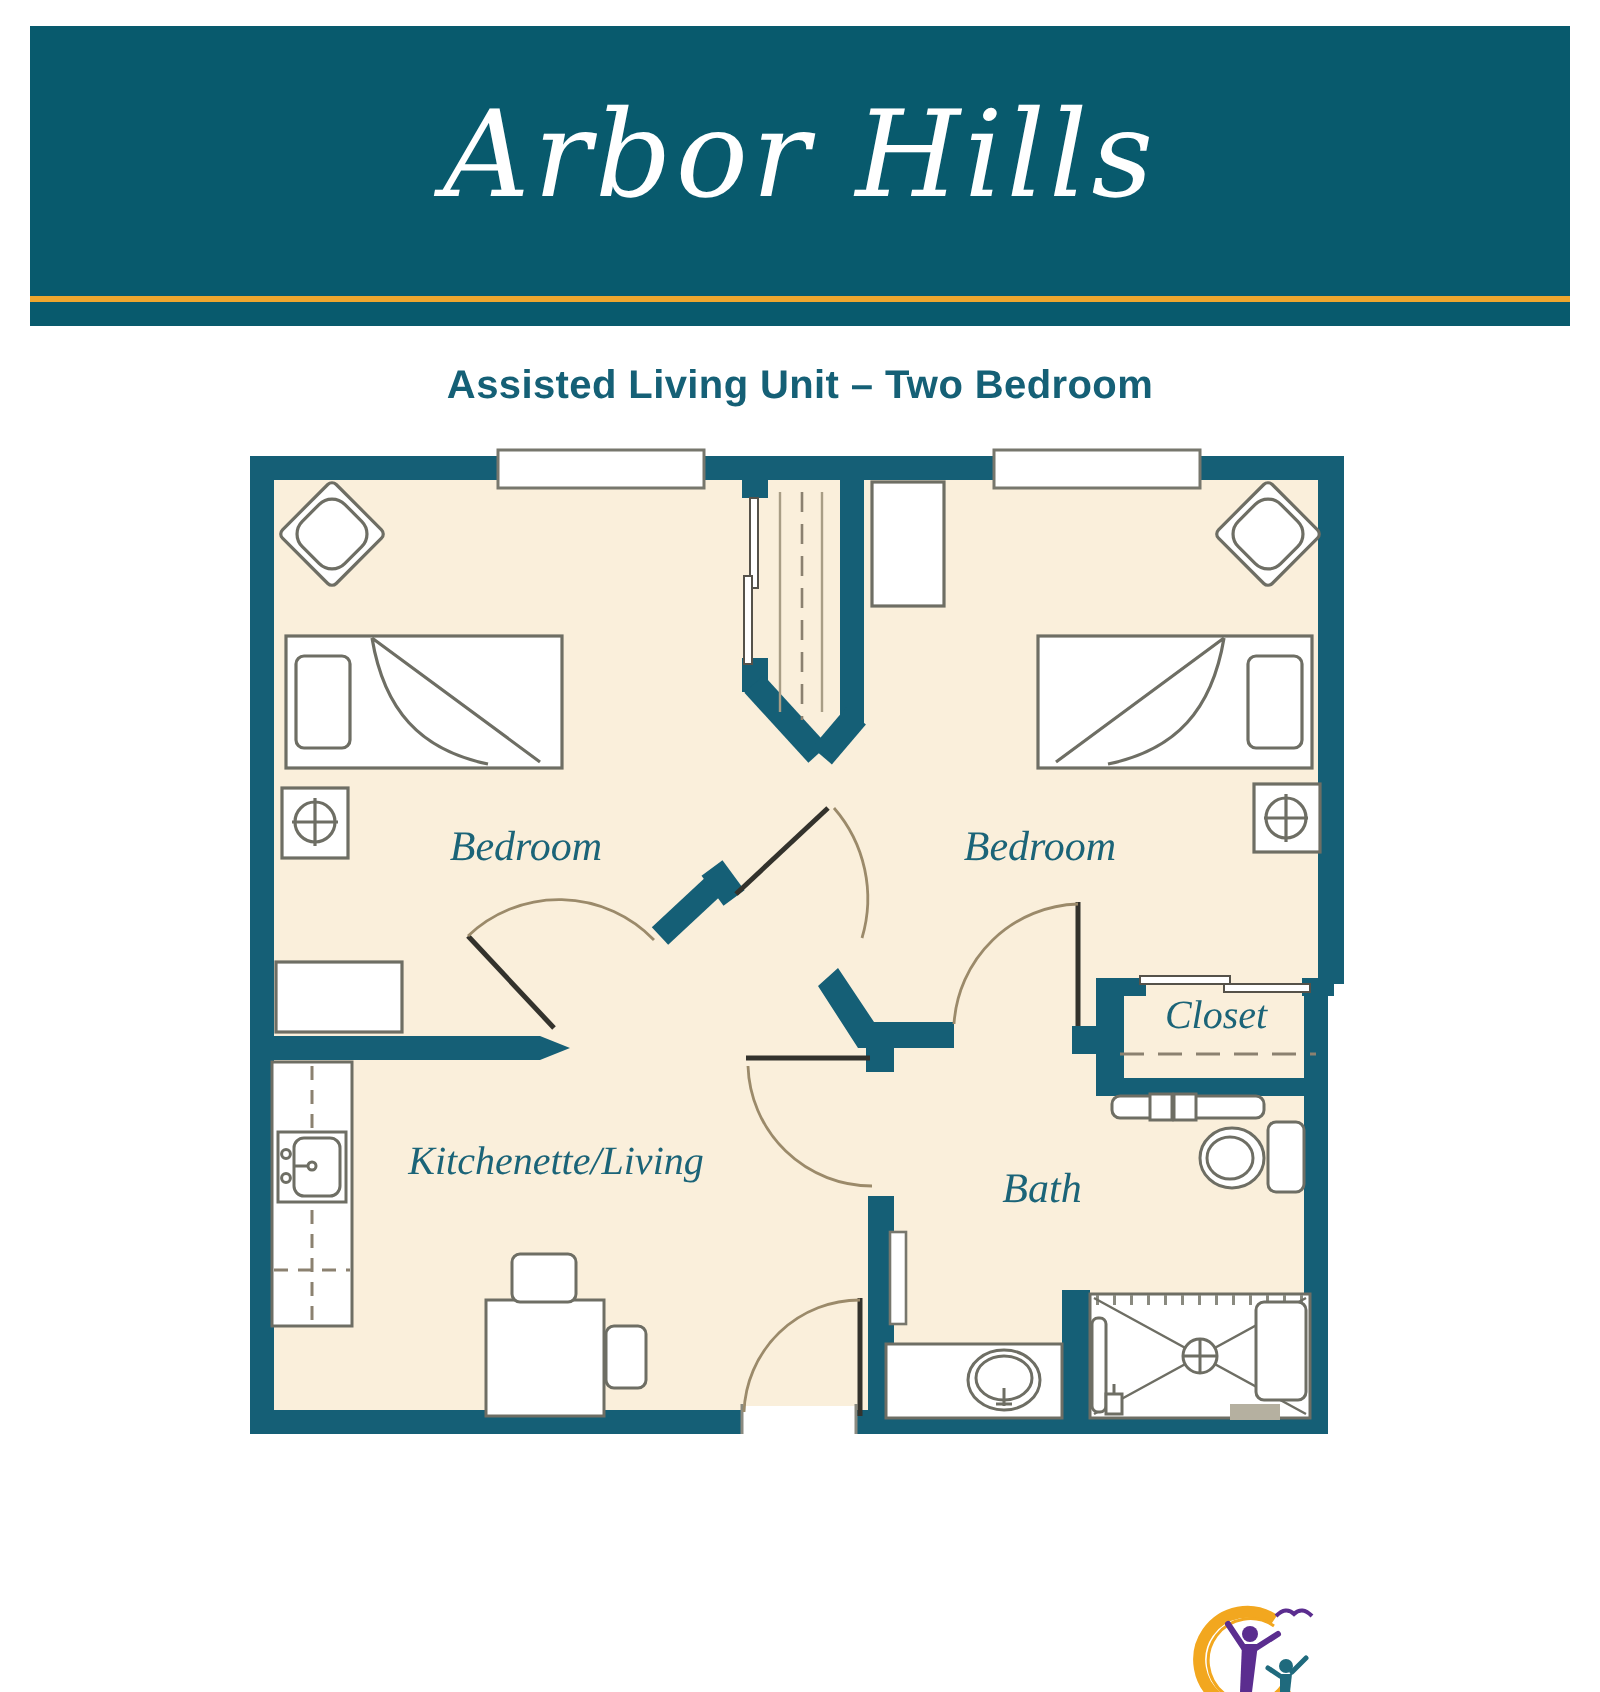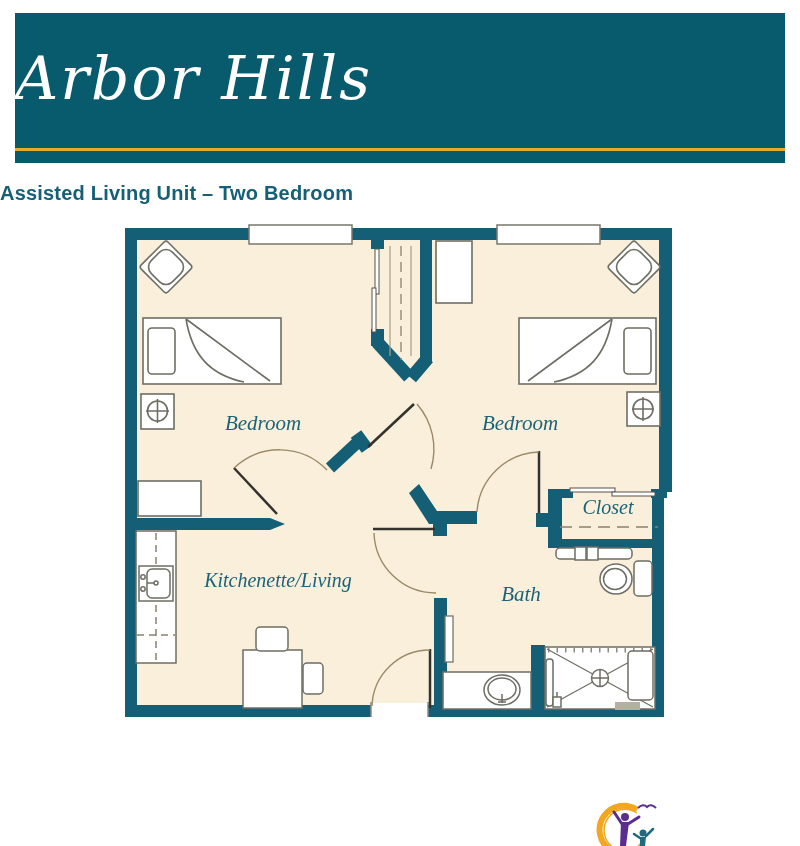--- a/index.html
+++ b/index.html
@@ -1,23 +1,23 @@
 <!DOCTYPE html>
 <html><head>
 <meta charset="utf-8">
 <style>
   html,body{margin:0;padding:0;background:#ffffff;}
   .page{position:relative;width:800px;height:846px;background:#ffffff;overflow:hidden;
         font-family:"Liberation Sans",sans-serif;}
   .banner{position:absolute;left:15px;top:13px;width:770px;height:150px;background:#085a6d;}
-  .banner-title{position:absolute;left:0;right:0;top:30px;
+  .banner-title{position:absolute;left:0;right:0;top:30px;text-align:center;
         color:#ffffff;font-family:"DejaVu Serif",serif;font-style:italic;
         font-size:60px;letter-spacing:2px;font-weight:500;}
   .gold-line{position:absolute;left:0;right:0;bottom:12px;height:3px;background:#eea62e;}
-  .subtitle{position:absolute;left:0;right:0;top:182px;text-align:left;
+  .subtitle{position:absolute;left:0;right:0;top:182px;text-align:center;
         color:#156076;font-size:20px;font-weight:bold;letter-spacing:0.2px;}
   .floorplan{position:absolute;left:118px;top:218px;}
   svg text{font-family:"Liberation Serif",serif;font-style:italic;fill:#1b6478;}
   .logo{position:absolute;left:585px;top:800px;}
 </style>
 </head>
 <body>
 
 <div class="page">
 

